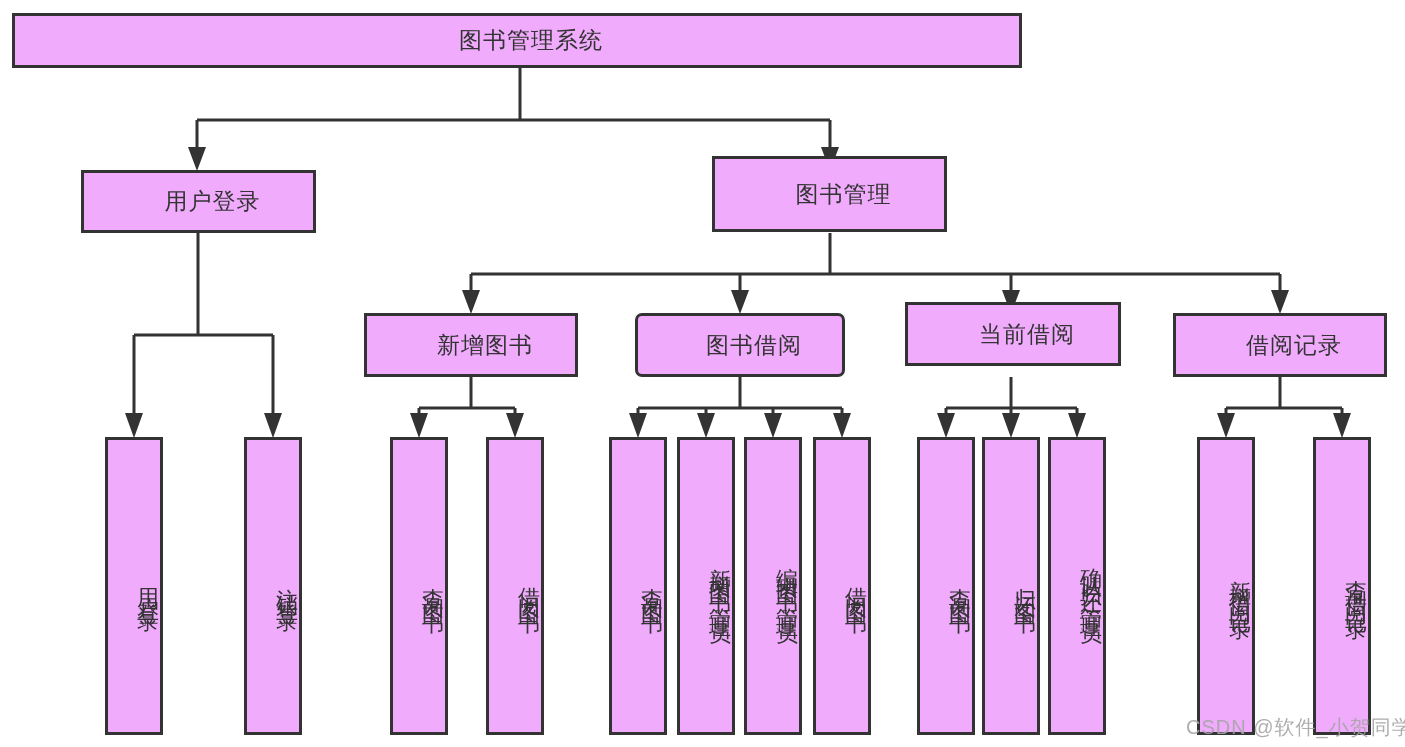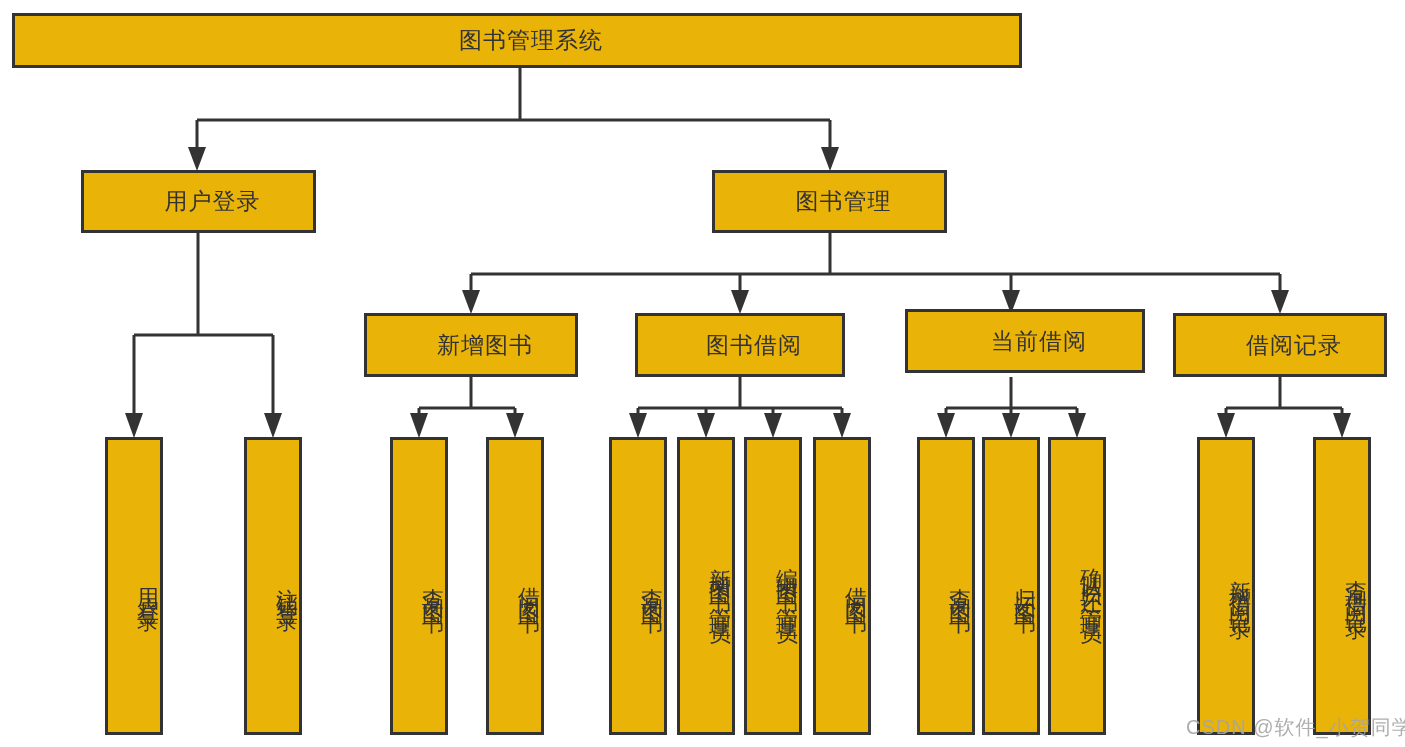--- a/index.html
+++ b/index.html
@@ -14,21 +14,21 @@
   .connectors {
     position: absolute;
     left: 0; top: 0;
     width: 1405px; height: 747px;
     z-index: 0;
   }
   .node {
     position: absolute;
     box-sizing: border-box;
     border: 3px solid #333333;
-    background: #eab308;
+    background: #f0abfc;
     color: #333333;
     display: flex;
     align-items: center;
     justify-content: center;
     z-index: 1;
     padding-left: 28px;
   }
   .hnode {
     font-size: 23px;
     letter-spacing: 1px;
@@ -92,25 +92,25 @@
       <polygon points="1002,413 1020,413 1011,438"></polygon>
       <polygon points="1068,413 1086,413 1077,438"></polygon>
       <polygon points="1217,413 1235,413 1226,438"></polygon>
       <polygon points="1333,413 1351,413 1342,438"></polygon>
     </g>
   </svg>
 
   <div class="node hnode" style="left:12px; top:13px; width:1010px; height:55px;">图书管理系统</div>
 
   <div class="node hnode" style="left:81px; top:170px; width:235px; height:63px;">用户登录</div>
-  <div class="node hnode" style="left:712px; top:170px; width:235px; height:63px;">图书管理</div>
+  <div class="node hnode" style="left:712px; top:156px; width:235px; height:76px;">图书管理</div>
 
   <div class="node hnode" style="left:364px; top:313px; width:214px; height:64px;">新增图书</div>
-  <div class="node hnode" style="left:635px; top:313px; width:210px; height:64px;">图书借阅</div>
-  <div class="node hnode" style="left:905px; top:309px; width:240px; height:64px;">当前借阅</div>
+  <div class="node hnode" style="left:635px; top:313px; width:210px; height:64px;border-radius:7px;">图书借阅</div>
+  <div class="node hnode" style="left:905px; top:302px; width:216px; height:64px;">当前借阅</div>
   <div class="node hnode" style="left:1173px; top:313px; width:214px; height:64px;">借阅记录</div>
 
   <div class="node vnode" style="left:105px; top:437px; width:58px; height:298px;">用户登录</div>
   <div class="node vnode" style="left:244px; top:437px; width:58px; height:298px;">注销登录</div>
 
   <div class="node vnode" style="left:390px; top:437px; width:58px; height:298px;">查询图书</div>
   <div class="node vnode" style="left:486px; top:437px; width:58px; height:298px;">借阅图书</div>
 
   <div class="node vnode" style="left:609px; top:437px; width:58px; height:298px;">查询图书</div>
   <div class="node vnode" style="left:677px; top:437px; width:58px; height:298px;">新增图书（管理员）</div>

